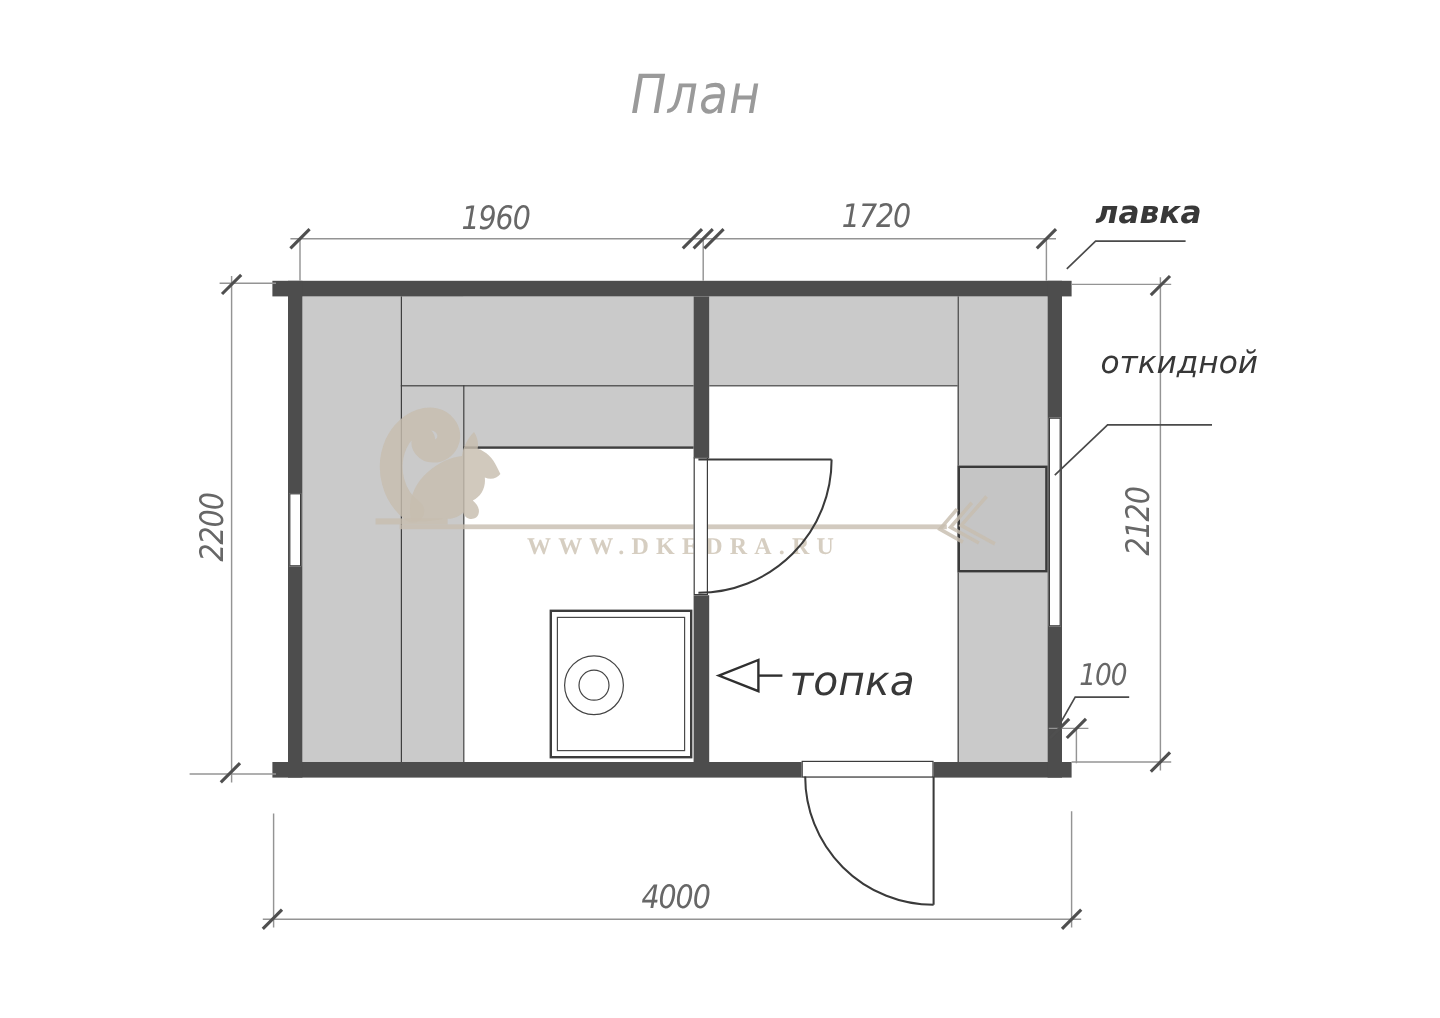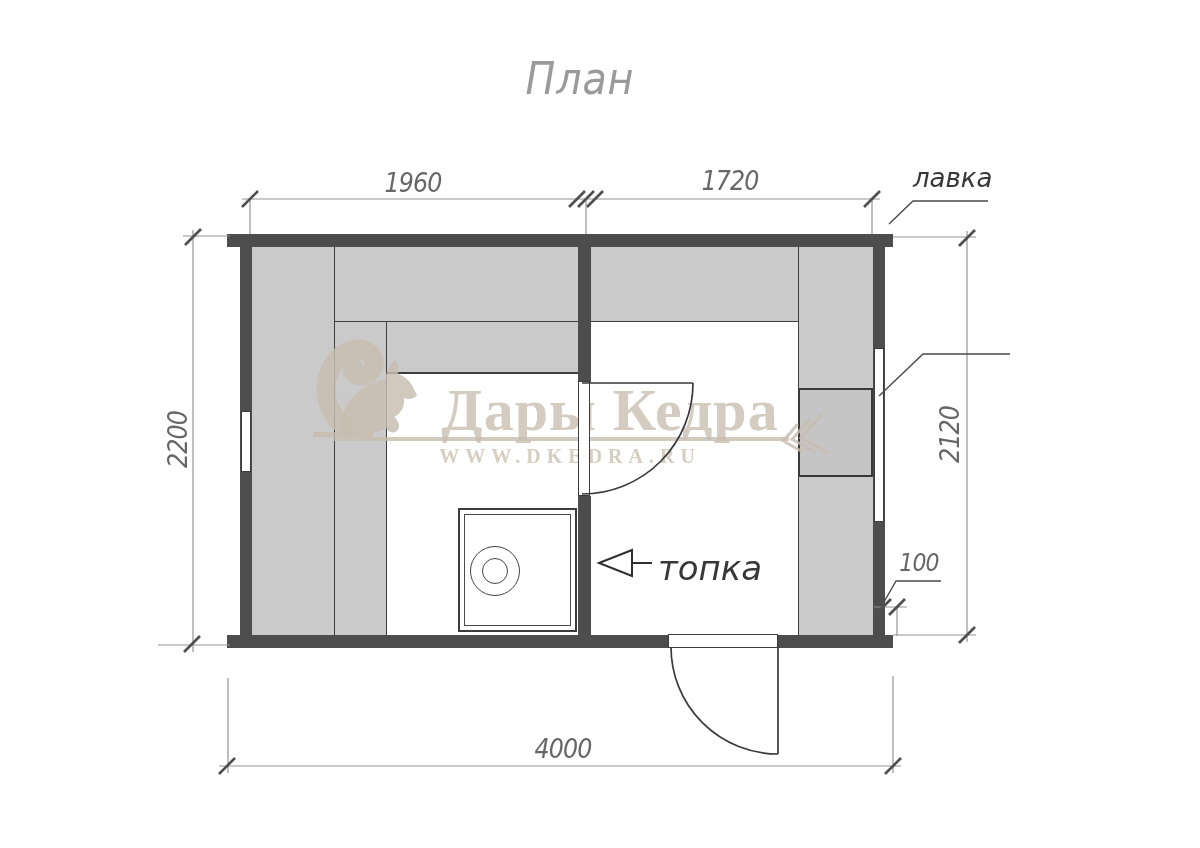--- a/index.html
+++ b/index.html
@@ -74,21 +74,20 @@
 
   <div class="pline" style="left:333.5px;top:247px;width:1.5px;height:388px;"></div>
   <div class="pline" style="left:385.5px;top:321px;width:1.5px;height:314px;"></div>
   <div class="pline" style="left:334px;top:320.5px;width:244px;height:1.5px;"></div>
   <div class="pline" style="left:386px;top:372px;width:192px;height:1.5px;"></div>
   <div class="pline" style="left:591px;top:320.5px;width:207px;height:1.5px;"></div>
   <div class="pline" style="left:797.5px;top:247px;width:1.5px;height:388px;"></div>
 
   <div class="table"></div>
 
-  <div class="wm-text">Дары Кедра</div>
   <div class="wm-underline"></div>
   <div class="wm-site">WWW.DKEDRA.RU</div>
 
   <div class="wall" style="left:227px;top:234px;width:666px;height:13px;"></div>
   <div class="wall" style="left:227px;top:635px;width:666px;height:13px;"></div>
   <div class="wall" style="left:240px;top:234px;width:12px;height:414px;"></div>
   <div class="wall" style="left:873px;top:234px;width:12px;height:414px;"></div>
   <div class="wall" style="left:578px;top:247px;width:13px;height:135px;"></div>
   <div class="wall" style="left:578px;top:496px;width:13px;height:139px;"></div>
 
@@ -175,18 +174,19 @@
     </g>
   </svg>
 
   <div class="dim" style="left:353px;top:167px;width:120px;">1960</div>
   <div class="dim" style="left:670px;top:165px;width:120px;">1720</div>
   <div class="dim rot" style="left:117px;top:424px;width:120px;">2200</div>
   <div class="dim rot" style="left:889px;top:419px;width:120px;">2120</div>
   <div class="dim" style="left:879px;top:548px;width:80px;font-size:25px;">100</div>
   <div class="dim" style="left:503px;top:733px;width:120px;">4000</div>
 
-  <div class="lbl" style="left:913px;top:163px;width:110px;">лавка</div>
+  <div class="lbl" style="left:913px;top:163px;width:110px;font-weight:bold;">лавка</div>
   <div class="lbl" style="left:917px;top:284px;width:130px;line-height:39px;">
+    <span style="display:block;">откидной</span>
   </div>
   <div class="lbl" style="left:658px;top:548px;width:110px;font-size:34px;">топка</div>
 
 </div>
 
 </body></html>

